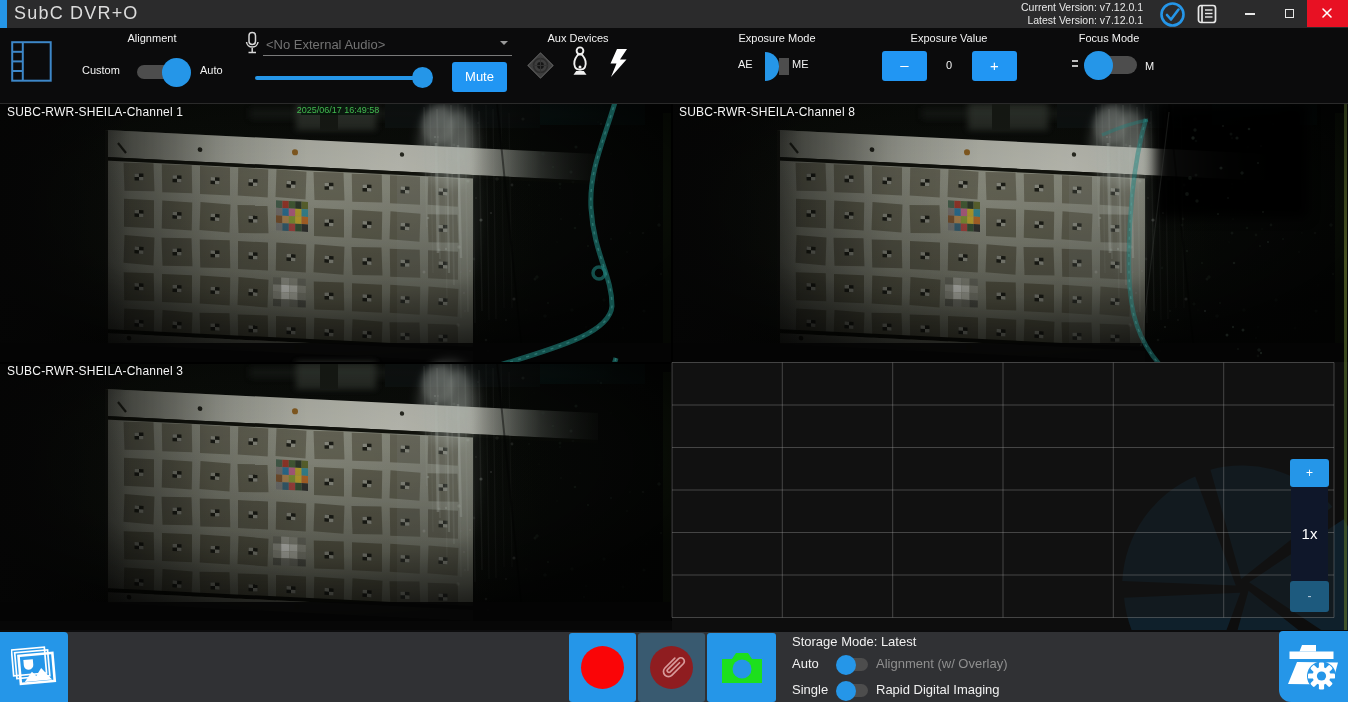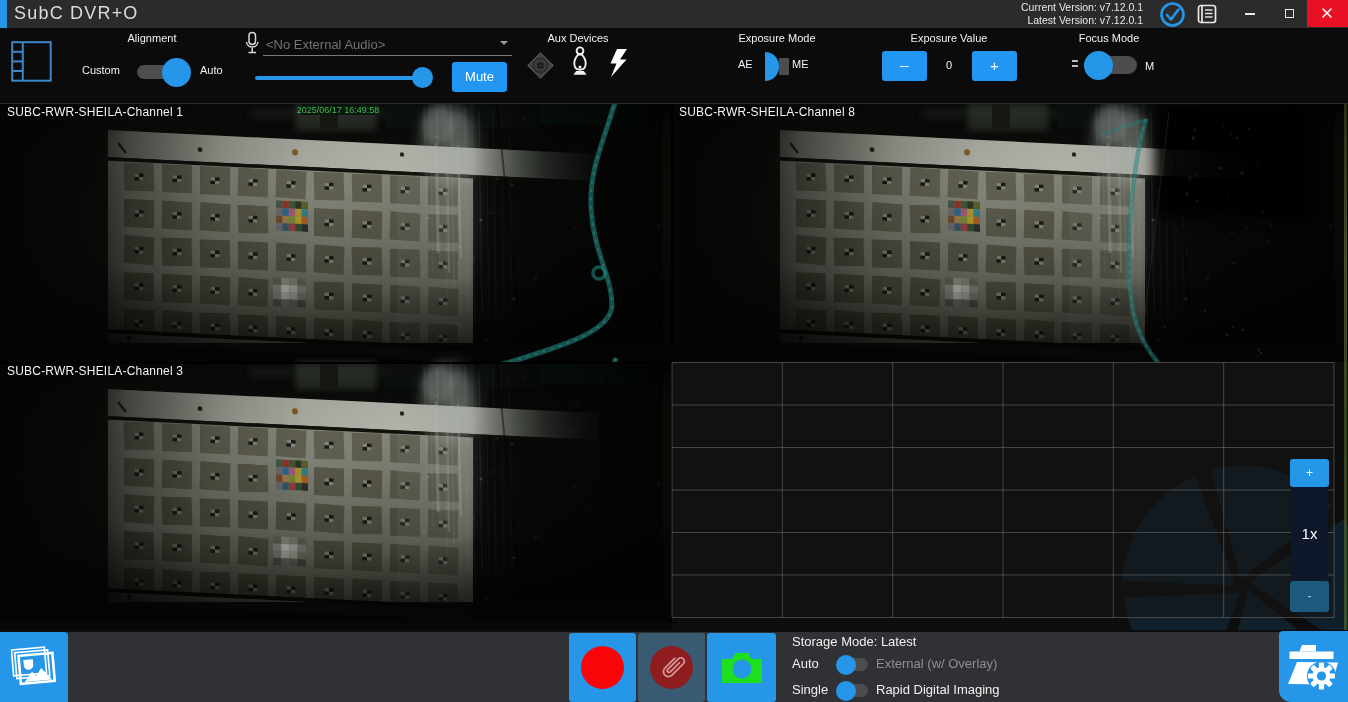--- a/index.html
+++ b/index.html
@@ -710,21 +710,21 @@
       </svg></div>
     <div class="abs" style="left:707px;top:633px;width:69px;height:69px;background:#2596e8;border-radius:3px;"></div>
     <div class="abs" style="left:720px;top:650px;"><svg width="44" height="36" viewBox="0 0 44 36" style="">
         <path d="M2 9 h10 l4 -6 h12 l4 6 h10 v24 h-40 Z" fill="#1ddf1d"></path>
         <circle cx="22" cy="19" r="9.5" fill="#2596e8"></circle>
       </svg></div>
     <div class="abs" style="left:792px;top:634px;color:#f0f0f0;font-size:13px;">Storage Mode: Latest</div>
     <div class="abs" style="left:792px;top:656px;color:#f0f0f0;font-size:13px;">Auto</div>
     <div class="abs" style="left:838px;top:658px;width:30px;height:13px;border-radius:6.5px;background:#4d4d4d;"></div>
     <div class="abs" style="left:836px;top:654.5px;width:20px;height:20px;border-radius:50%;background:#2596e8;"></div>
-    <div class="abs" style="left:876px;top:656px;color:#8f8f8f;font-size:13px;">External (w/ Overlay)</div>
+    <div class="abs" style="left:876px;top:656px;color:#8f8f8f;font-size:13px;">Alignment (w/ Overlay)</div>
     <div class="abs" style="left:792px;top:682px;color:#f0f0f0;font-size:13px;">Single</div>
     <div class="abs" style="left:838px;top:684px;width:30px;height:13px;border-radius:6.5px;background:#4d4d4d;"></div>
     <div class="abs" style="left:836px;top:680.5px;width:20px;height:20px;border-radius:50%;background:#2596e8;"></div>
     <div class="abs" style="left:876px;top:682px;color:#f0f0f0;font-size:13px;">Rapid Digital Imaging</div>
     <div class="abs" style="left:1279px;top:631px;width:69px;height:71px;background:#2596e8;border-radius:4px 0 0 12px;"></div>
     <div class="abs" style="left:1288px;top:642px;"><svg width="52" height="52" viewBox="0 0 52 52" style="">
         <path d="M14 3 L28 3 L28 9.5 L11.5 9.5 Z" fill="#fff"></path>
         <rect x="1.5" y="9.5" width="44" height="7.5" fill="#fff"></rect>
         <path d="M9 20 L50 20.5 L44 42.5 L0 42 Z" fill="#fff"></path>
         <circle cx="33.5" cy="34" r="14.5" fill="#2596e8"></circle>

